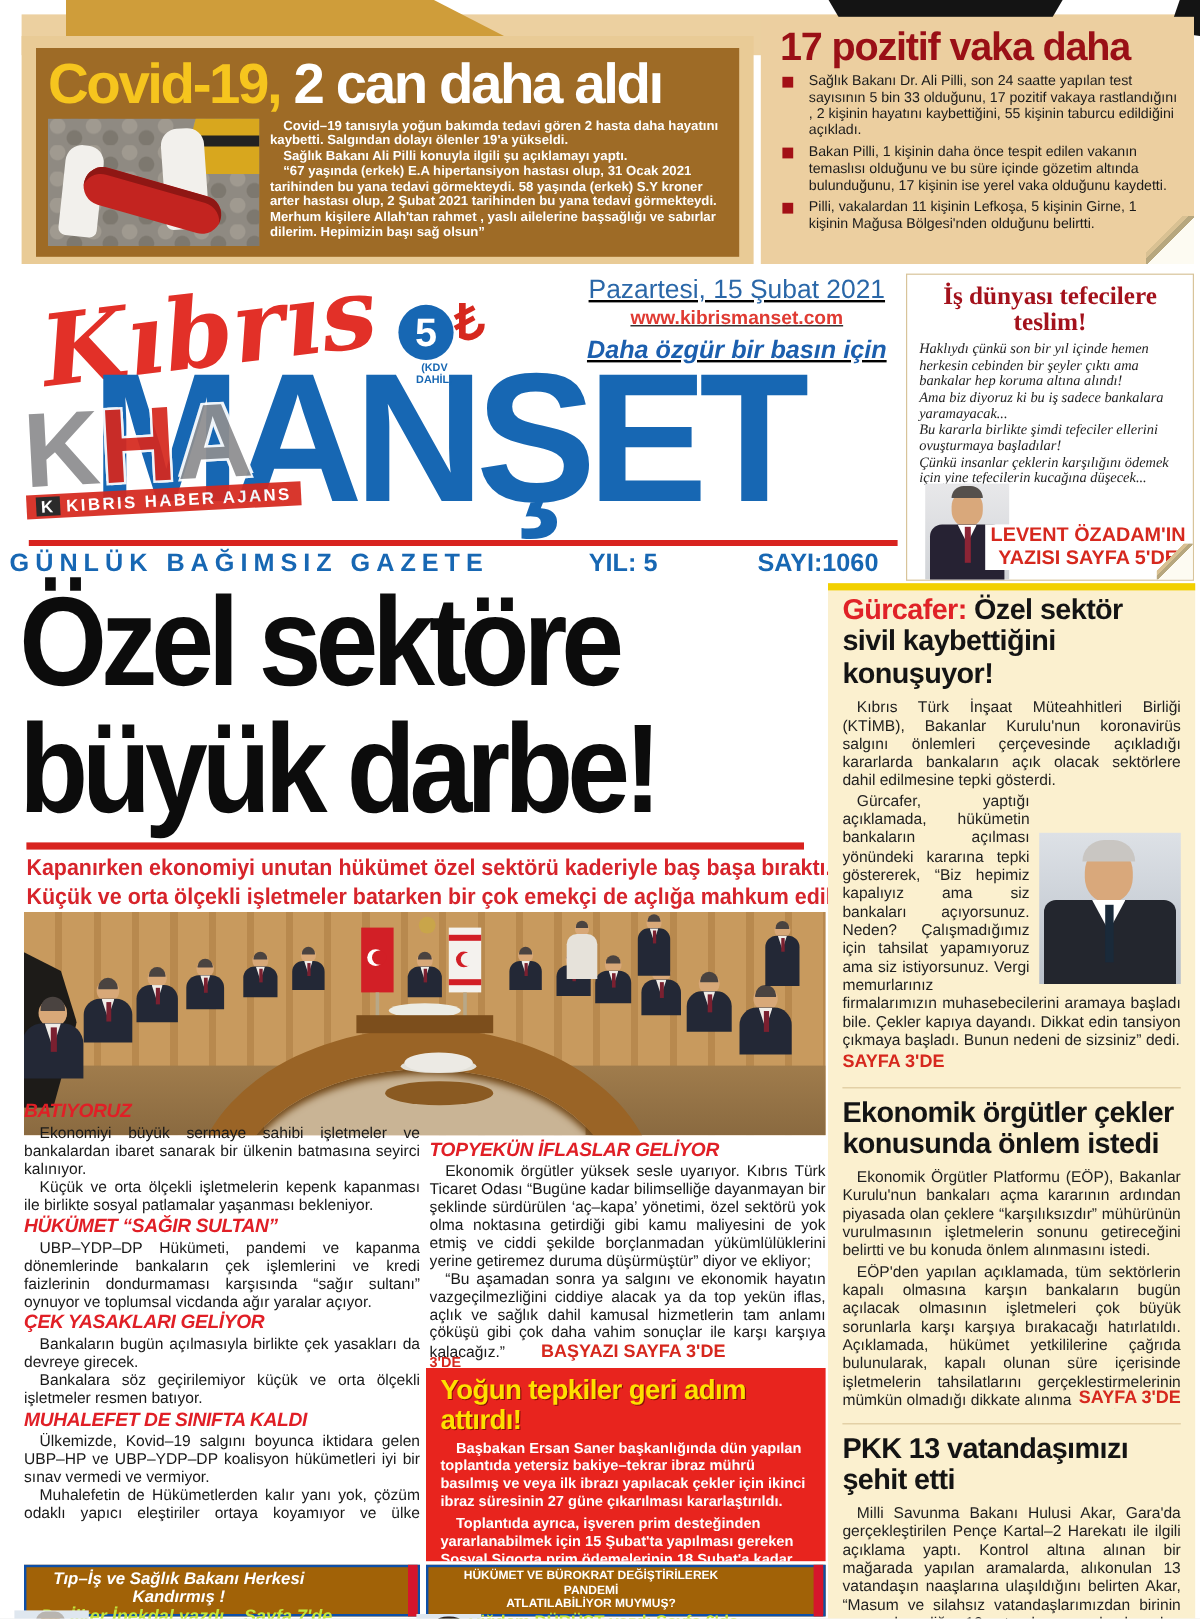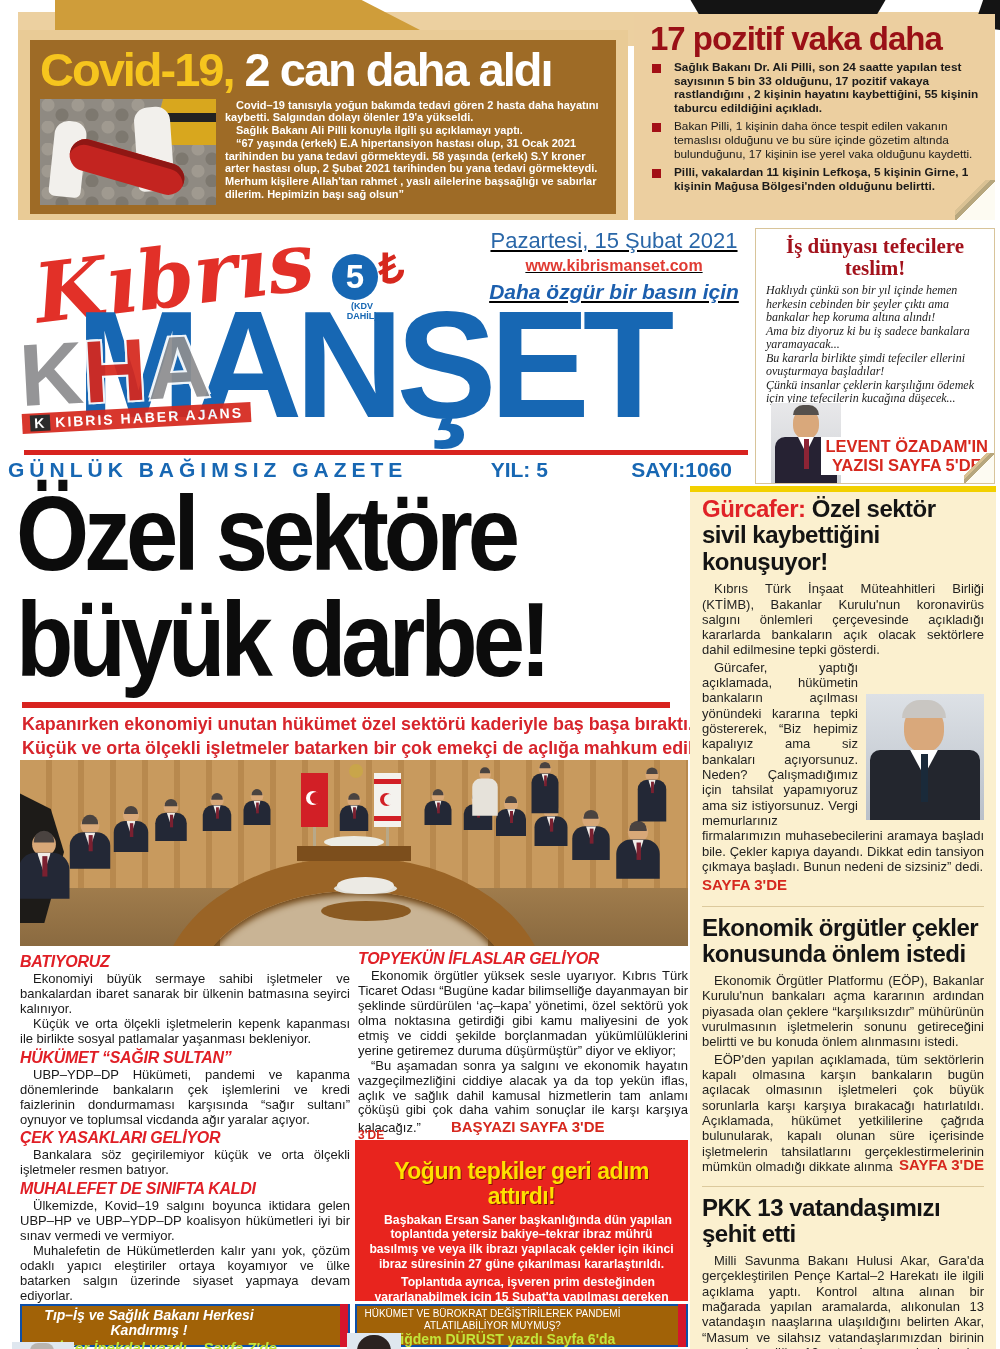--- a/index.html
+++ b/index.html
@@ -33,21 +33,21 @@
   .hz-fig{position:absolute;background:#f2f0ec;border-radius:14px 14px 6px 6px;}
   .hz-stretcher{position:absolute;left:28px;top:52px;width:118px;height:32px;background:#c32420;border-radius:16px;
     transform:rotate(16deg);box-shadow:inset 0 6px 0 #8f1714;}
   .covid-text{flex:1;color:#fff;font-weight:bold;font-size:11px;line-height:1.16;padding-left:9px;}
   .covid-text p{margin:0;text-indent:11px;}
 
   
   .pozitif-box{left:634px;top:14px;width:361px;height:206px;background:#eccfa0;padding:8px 14px 8px 16px;overflow:hidden;}
   .pozitif-headline{color:#9a1016;font-size:33px;font-weight:800;letter-spacing:-1px;line-height:1.05;}
   .pz-li{position:relative;padding-left:24px;font-size:11.8px;line-height:1.18;color:#1a1a1a;margin-top:4px;}
-  .pz-li.bold{font-weight:bold;}
+  .pz-li.bold{font-weight:normal;}
   .bullet-sq{position:absolute;left:2px;top:3px;width:9px;height:9px;background:#a31016;}
   .curl{position:absolute;right:0;bottom:0;width:40px;height:40px;
     background:linear-gradient(315deg,#fdfbf2 0 48%,#b7a77e 48% 56%,#d9c193 56% 62%,transparent 62%);}
 
   
   .kibris{left:34px;top:236px;font-family:"DejaVu Serif",serif;font-style:italic;font-weight:bold;
     font-size:82px;color:#e23028;transform:rotate(-7deg);line-height:1;}
   .manset{left:76px;top:292px;font-size:150px;font-weight:900;color:#1767b3;letter-spacing:-7px;
     line-height:0.95;transform:scaleY(1.02);transform-origin:top left;}
   .kha{left:20px;top:330px;transform:rotate(-3deg);z-index:5;opacity:0.93;}
@@ -138,41 +138,41 @@
   .sb-body{font-size:13px;line-height:1.18;color:#1f1f1f;text-align:justify;margin-top:6px;position:relative;}
   .sb-body p{margin:0 0 2px 0;text-indent:12px;}
   .gur-photo{float:right;width:118px;height:126px;margin:34px 0 2px 8px;position:relative;overflow:hidden;
     background:linear-gradient(#dde1e6,#b9c0c9);}
   .sayfa{color:#d6281e;font-weight:800;font-size:15px;}
   .sayfa-abs{position:absolute;right:0;bottom:0;background:#fbf0cf;padding-left:6px;}
   .sb-h2{font-size:24px;font-weight:800;color:#141414;line-height:1.08;letter-spacing:-0.5px;
     margin-top:12px;padding-top:8px;border-top:1px solid #dcc99c;}
 
   
-  .col{position:absolute;top:951px;width:330px;height:352px;overflow:hidden;}
+  .col{position:absolute;top:916px;width:330px;height:352px;overflow:hidden;}
   .col-left{left:20px;}
   .col-mid{left:358px;top:948px;height:192px;}
   .col-h{color:#e01f26;font-weight:800;font-style:italic;font-size:16px;letter-spacing:-0.3px;margin:2px 0 1px 0;}
   .col p{font-size:13px;line-height:1.15;color:#191919;margin:0;text-indent:13px;text-align:justify;}
   .basyazi{color:#d6281e;font-weight:800;font-size:15px;font-style:normal;text-indent:0;margin-left:30px;}
   .fragment{left:358px;top:1128px;color:#d6281e;font-weight:800;font-size:12px;}
 
   
-  .redbox{left:355px;top:1140px;width:333px;height:161px;background:#e8241e;padding:19px 12px;overflow:hidden;text-align:center;}
+  .redbox{left:355px;top:1140px;width:333px;height:161px;background:#e8241e;padding:6px 12px;overflow:hidden;}
   .redbox-h{color:#ffe000;font-size:23px;font-weight:800;letter-spacing:-0.5px;line-height:1.1;
     text-shadow:1px 1px 0 #8a0e0a;}
   .redbox p{color:#fff;font-weight:bold;font-size:12.2px;line-height:1.22;text-indent:13px;margin:3px 0 0 0;}
 
   
   .banner{position:absolute;top:1304px;height:43px;background:#a16207;border:2px solid #0d4fa8;}
   .banner-left{left:20px;width:330px;}
   .banner-mid{left:355px;width:333px;}
   .bl-1{color:#fff;font-weight:bold;font-style:italic;font-size:14px;text-align:center;padding:2px 78px 0 6px;line-height:1.1;}
   .bl-2{color:#c3e53a;font-weight:bold;font-style:italic;font-size:15px;padding-left:12px;}
-  .bm-1{color:#fff;font-weight:normal;font-size:10px;text-align:center;padding:2px 64px 0 6px;line-height:1.15;}
+  .bm-1{color:#fff;font-weight:bold;font-size:10px;text-align:center;padding:2px 64px 0 6px;line-height:1.15;}
   .bm-2{color:#c3e53a;font-weight:bold;font-size:14px;text-align:center;padding-right:60px;}
   .banner-stripe{position:absolute;right:0;top:-2px;bottom:-2px;width:8px;background:#d6152c;}
   .banner-photo{position:absolute;right:10px;top:-14px;width:62px;height:55px;overflow:hidden;background:#dfe7ef;}
 
   
   .po{position:relative;overflow:hidden;}
   .po .hd{position:absolute;border-radius:45%;background:#d9a87b;}
   .po .hr{position:absolute;background:#3a3633;}
   .po .bd{position:absolute;background:#22252e;border-radius:10px 10px 0 0;}
   .po .sh{position:absolute;background:#fff;clip-path:polygon(50% 100%,0 0,100% 0);}
@@ -399,20 +399,21 @@
   </div>
   <div class="abs sidebar-topstrip"></div>
 
   <div class="col col-left">
     <div class="col-h">BATIYORUZ</div>
     <p>Ekonomiyi büyük sermaye sahibi işletmeler ve bankalardan ibaret sanarak bir ülkenin batmasına seyirci kalınıyor.</p>
     <p>Küçük ve orta ölçekli işletmelerin kepenk kapanması ile birlikte sosyal patlamalar yaşanması bekleniyor.</p>
     <div class="col-h">HÜKÜMET “SAĞIR SULTAN”</div>
     <p>UBP–YDP–DP Hükümeti, pandemi ve kapanma dönemlerinde bankaların çek işlemlerini ve kredi faizlerinin dondurmaması karşısında “sağır sultanı” oynuyor ve toplumsal vicdanda ağır yaralar açıyor.</p>
     <div class="col-h">ÇEK YASAKLARI GELİYOR</div>
+    <p>Bankaların bugün açılmasıyla birlikte çek yasakları da devreye girecek.</p>
     <p>Bankalara söz geçirilemiyor küçük ve orta ölçekli işletmeler resmen batıyor.</p>
     <div class="col-h">MUHALEFET DE SINIFTA KALDI</div>
     <p>Ülkemizde, Kovid–19 salgını boyunca iktidara gelen UBP–HP ve UBP–YDP–DP koalisyon hükümetleri iyi bir sınav vermedi ve vermiyor.</p>
     <p>Muhalefetin de Hükümetlerden kalır yanı yok, çözüm odaklı yapıcı eleştiriler ortaya koyamıyor ve ülke batarken salgın üzerinde siyaset yapmaya devam ediyorlar.</p>
   </div>
 
   <div class="col col-mid">
     <div class="col-h">TOPYEKÜN İFLASLAR GELİYOR</div>
     <p>Ekonomik örgütler yüksek sesle uyarıyor. Kıbrıs Türk Ticaret Odası “Bugüne kadar bilimselliğe dayanmayan bir şeklinde sürdürülen ‘aç–kapa’ yönetimi, özel sektörü yok olma noktasına getirdiği gibi kamu maliyesini de yok etmiş ve ciddi şekilde borçlanmadan yükümlülüklerini yerine getiremez duruma düşürmüştür”  diyor ve ekliyor;</p>
     <p><span>“Bu aşamadan sonra ya salgını ve ekonomik hayatın vazgeçilmezliğini ciddiye alacak ya da top yekün iflas, açlık ve sağlık dahil kamusal hizmetlerin tam anlamı çöküşü gibi çok daha vahim sonuçlar ile karşı karşıya kalacağız.”</span><span class="basyazi">BAŞYAZI SAYFA 3'DE</span></p>

